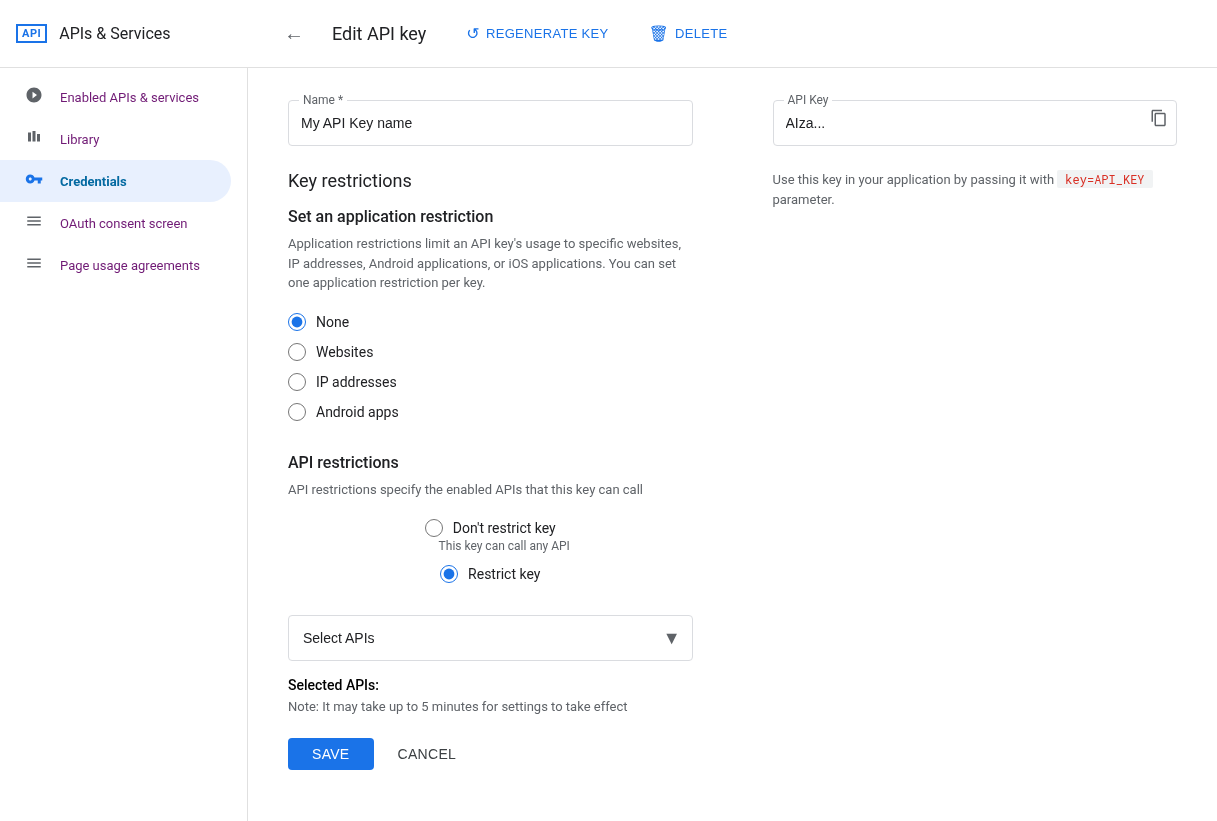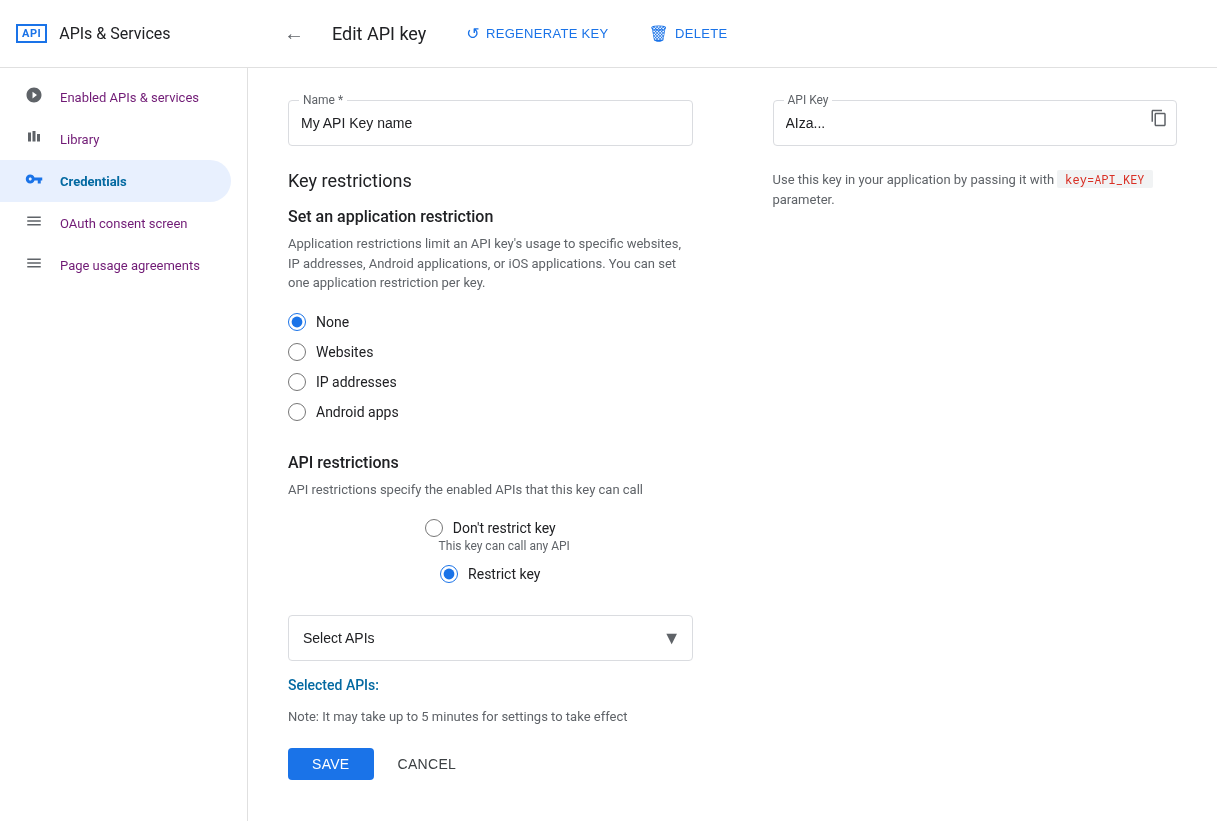--- a/index.html
+++ b/index.html
@@ -140,21 +140,21 @@
       border-radius: 4px; font-size: 14px; color: #202124; background: #fff;
       appearance: none; cursor: pointer; outline: none;
     }
     .select-chevron {
       position: absolute; right: 12px; top: 50%; transform: translateY(-50%);
       pointer-events: none; color: #5f6368; font-size: 18px;
     }
 
     
     .selected-apis-label {
-      font-size: 14px; font-weight: 500; color: #0369a1; margin-bottom: 16px;
+      font-size: 14px; font-weight: 500; color: #000000; margin-bottom: 6px;
     }
 
     
     .note-text { font-size: 13px; color: #5f6368; margin-bottom: 24px; }
 
     
     .action-buttons { display: flex; align-items: center; gap: 8px; margin-top: 8px; }
     .save-btn {
       background: #1a73e8; color: #fff; border: none; border-radius: 4px;
       padding: 8px 24px; font-size: 14px; font-weight: 500; cursor: pointer;

